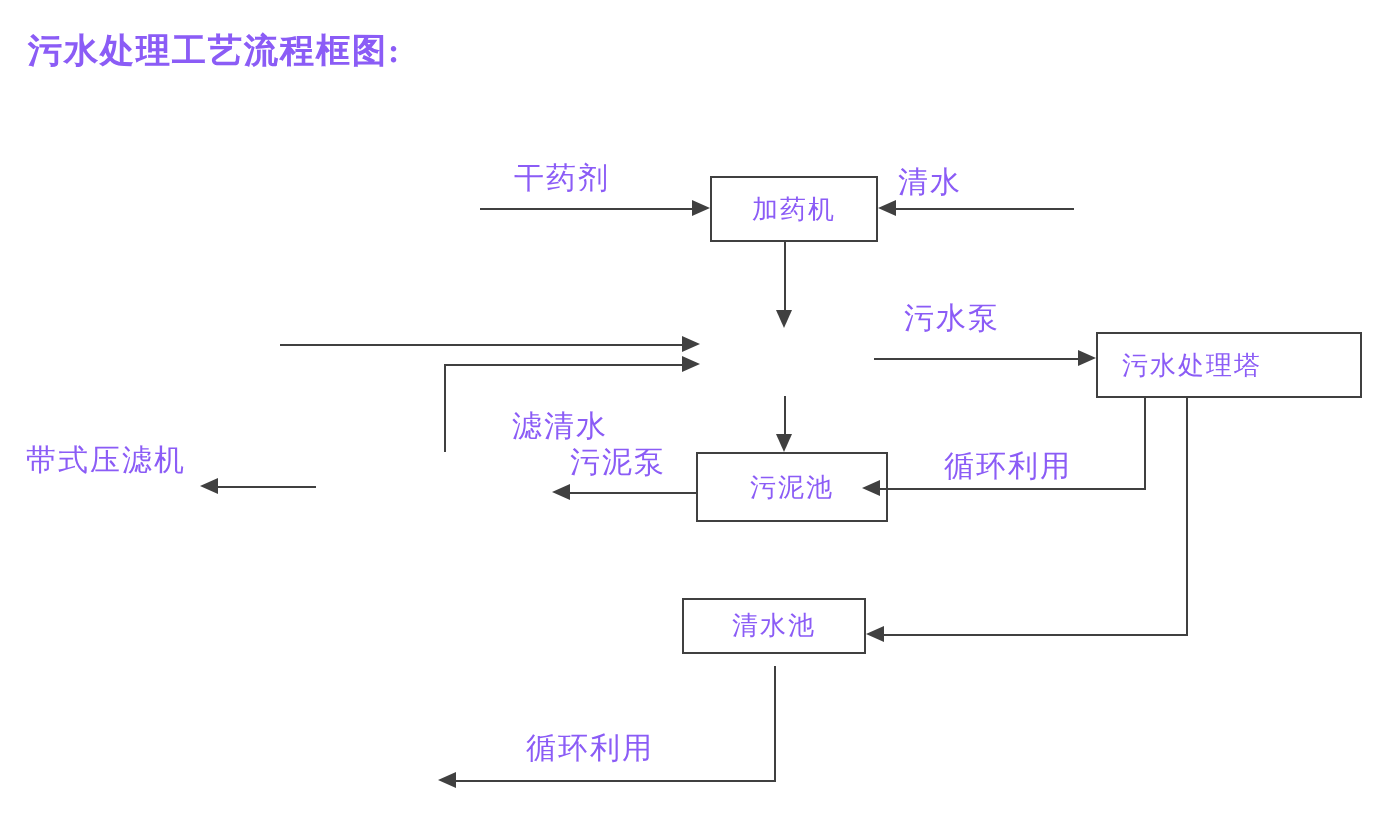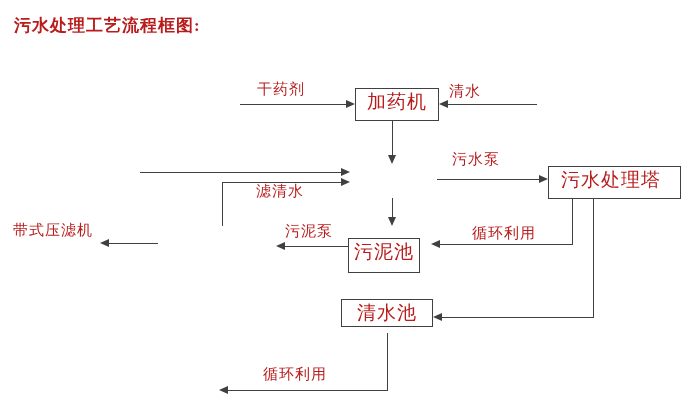--- a/index.html
+++ b/index.html
@@ -1,27 +1,27 @@
 <!DOCTYPE html>
 <html><head>
 <meta charset="utf-8">
 <style>
   html,body{margin:0;padding:0;background:#ffffff;}
   .stage{
     position:relative;width:700px;height:420px;background:#ffffff;overflow:hidden;
-    font-family:Liberation Serif, serif;color:#b91c1c;
+    font-family:Liberation Serif, serif;color:#8b5cf6;
   }
   .title{
     position:absolute;left:14px;top:14px;font-size:17px;font-weight:bold;
     letter-spacing:1px;white-space:nowrap;
   }
   .node{
     position:absolute;box-sizing:border-box;border:1px solid #404040;background:#fff;
-    display:flex;justify-content:center;
-    font-size:19px;white-space:nowrap;letter-spacing:1px;
+    display:flex;align-items:center;justify-content:center;
+    font-size:13px;white-space:nowrap;letter-spacing:1px;
   }
   .node.left-text{justify-content:flex-start;padding-left:12px;}
   .flabel{
     position:absolute;font-size:15px;white-space:nowrap;letter-spacing:1px;
   }
   .line{position:absolute;background:#404040;}
   .hline{height:1px;}
   .vline{width:1px;}
   .arrow{position:absolute;width:0;height:0;line-height:0;}
   .arrow-right{border-top:4px solid transparent;border-bottom:4px solid transparent;border-left:9px solid #404040;}
@@ -37,32 +37,32 @@
 
   <div class="node" style="left:355px;top:88px;width:84px;height:33px">
     <span>加药机</span>
   </div>
 
 
   <div class="node left-text" style="left:548px;top:166px;width:133px;height:33px">
     <span>污水处理塔</span>
   </div>
 
-  <div class="node" style="left:348px;top:238px;width:72px;height:35px">
+  <div class="node" style="left:348px;top:226px;width:96px;height:35px">
     <span>污泥池</span>
   </div>
 
 
   <div class="node" style="left:341px;top:299px;width:92px;height:28px">
     <span>清水池</span>
   </div>
 
   <div class="flabel" style="left:257px;top:80px">干药剂</div>
   <div class="flabel" style="left:449px;top:82px">清水</div>
-  <div class="flabel" style="left:256px;top:182px">滤清水</div>
+  <div class="flabel" style="left:256px;top:204px">滤清水</div>
   <div class="flabel" style="left:452px;top:150px">污水泵</div>
   <div class="flabel" style="left:285px;top:222px">污泥泵</div>
   <div class="flabel" style="left:472px;top:224px">循环利用</div>
   <div class="flabel" style="left:13px;top:221px">带式压滤机</div>
   <div class="flabel" style="left:263px;top:365px">循环利用</div>
 
   <div class="line hline" style="left:240px;top:104px;width:106px"></div>
   <div class="arrow arrow-right" style="left:346px;top:100px"></div>
 
   <div class="line hline" style="left:448px;top:104px;width:89px"></div>

